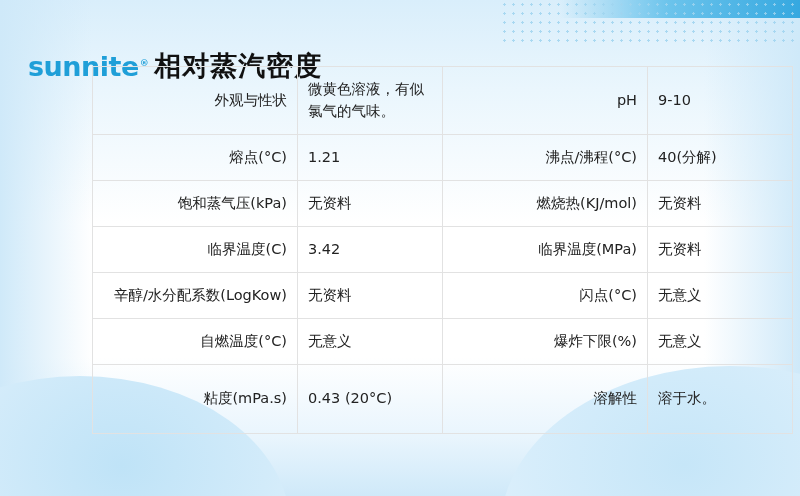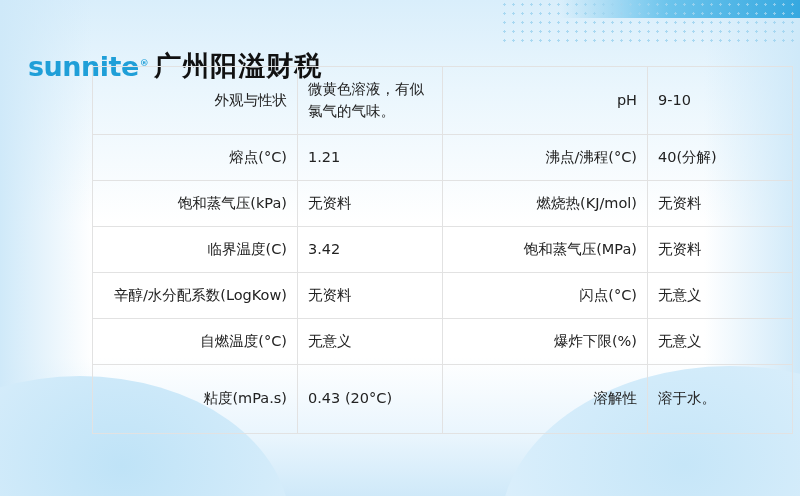--- a/index.html
+++ b/index.html
@@ -180,21 +180,21 @@
   <div class="corner-swoosh2"></div>
   <div class="top-blue-block"></div>
   <div class="dot-grid"></div>
 
   <div class="header">
     <div class="logo-mark">
       <span class="s1">sunn</span>
         <span class="s2">ite</span>
         <span class="logo-reg">®</span>
     </div>
-    <div class="brand-cn">广州阳溢财税</div>
+    <div class="brand-cn">相对蒸汽密度</div>
   </div>
 
   <div class="table-wrap">
     <table class="spec">
       <tbody>
         <tr class="r0">
           <td class="label">外观与性状</td>
           <td class="value wrapval">微黄色溶液，有似氯气的气味。</td>
           <td class="label2">pH</td>
           <td class="value2">9-10</td>
@@ -207,21 +207,21 @@
         </tr>
         <tr class="r3">
           <td class="label">饱和蒸气压(kPa)</td>
           <td class="value">无资料</td>
           <td class="label2">燃烧热(KJ/mol)</td>
           <td class="value2">无资料</td>
         </tr>
         <tr class="r4">
           <td class="label">临界温度(C)</td>
           <td class="value">3.42</td>
-          <td class="label2">饱和蒸气压(MPa)</td>
+          <td class="label2">临界温度(MPa)</td>
           <td class="value2">无资料</td>
         </tr>
         <tr class="r5">
           <td class="label sub">辛醇/水分配系数(LogKow)</td>
           <td class="value">无资料</td>
           <td class="label2">闪点(°C)</td>
           <td class="value2">无意义</td>
         </tr>
         <tr class="r6">
           <td class="label">自燃温度(°C)</td>

